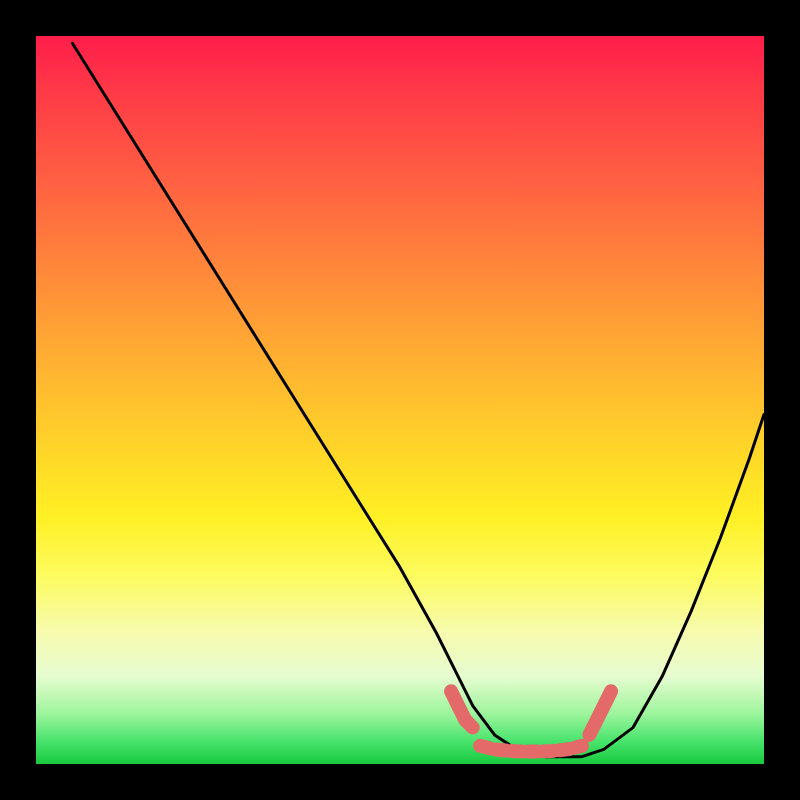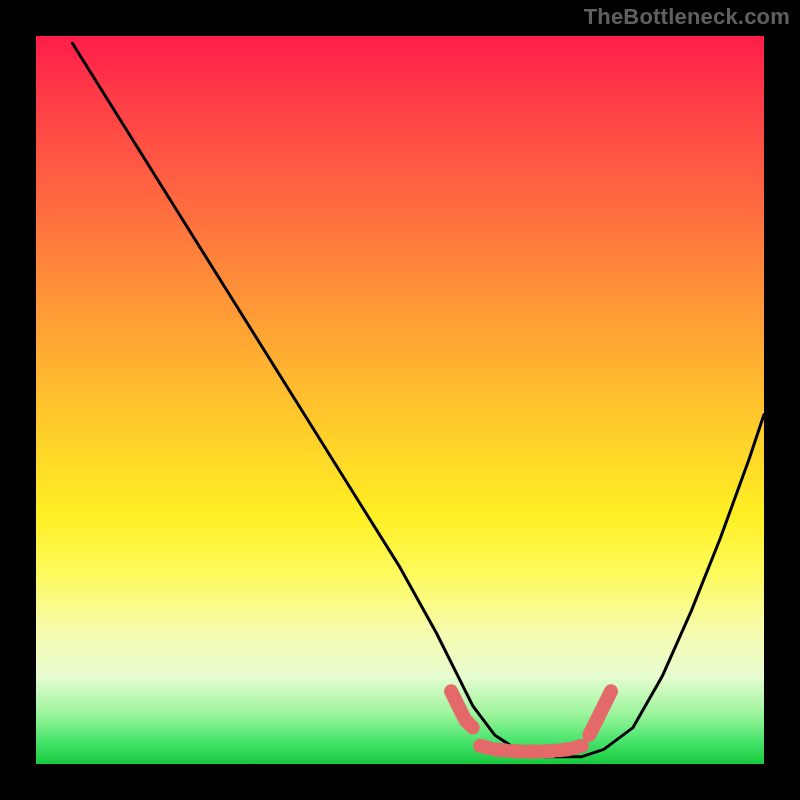--- a/index.html
+++ b/index.html
@@ -58,21 +58,20 @@
     top: 0;
     width: 728px;
     height: 728px;
     overflow: visible;
   }
 </style>
 </head>
 <body>
 
 <div class="outer">
-  <div class="watermark">TheBottleneck.com</div>
   <div class="plot-area">
     <svg class="curve" viewBox="0 0 728 728">
       <g>
         <path id="black-path" fill="none" stroke="#000" stroke-width="3" stroke-linejoin="round" stroke-linecap="round" d="M36.4 7.3 L72.8 65.5 L109.2 123.8 L145.6 182.0 L182.0 240.2 L218.4 298.5 L254.8 356.7 L291.2 415.0 L327.6 473.2 L364.0 531.4 L400.4 597.0 L422.2 640.6 L436.8 669.8 L458.6 698.9 L480.5 713.4 L509.6 720.7 L531.4 720.7 L546.0 720.7 L567.8 713.4 L597.0 691.6 L626.1 640.6 L655.2 575.1 L684.3 502.3 L713.4 422.2 L728.0 378.6"></path>
       </g>
       <g id="markers">
           <path d="M415.0 655.2 L422.2 669.8 L429.5 684.3 L436.8 691.6" fill="none" stroke="#e46a6a" stroke-width="14" stroke-linecap="round" stroke-linejoin="round"></path>
           <path d="M444.1 709.8 L458.6 713.4 L473.2 714.9 L487.8 715.6 L502.3 715.6 L516.9 714.9 L531.4 713.4 L546.0 709.8" fill="none" stroke="#e46a6a" stroke-width="14" stroke-linecap="round" stroke-linejoin="round" stroke-dasharray="10 6"></path>
           <path d="M553.3 698.9 L560.6 684.3 L567.8 669.8 L575.1 655.2" fill="none" stroke="#e46a6a" stroke-width="14" stroke-linecap="round" stroke-linejoin="round"></path>
         </g>

